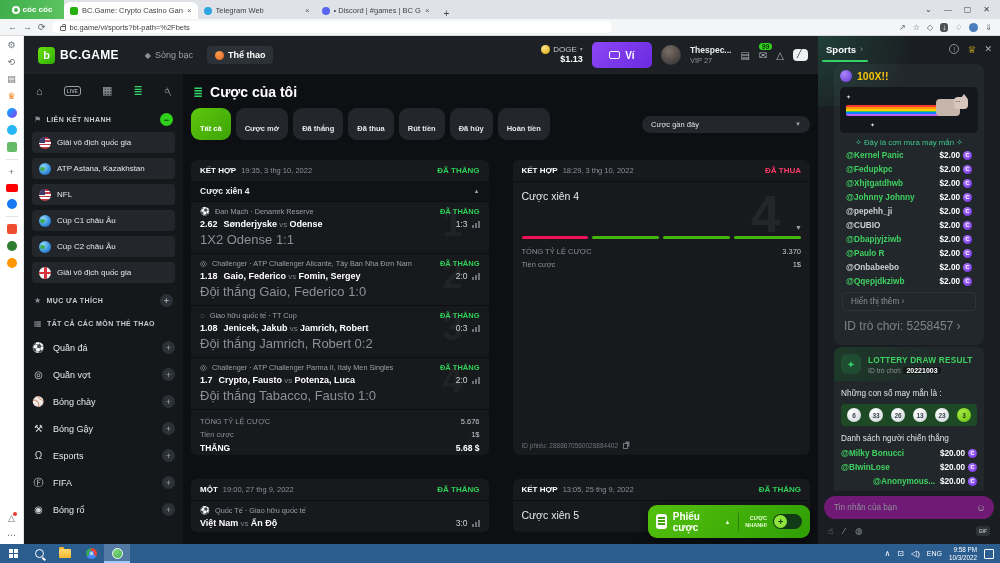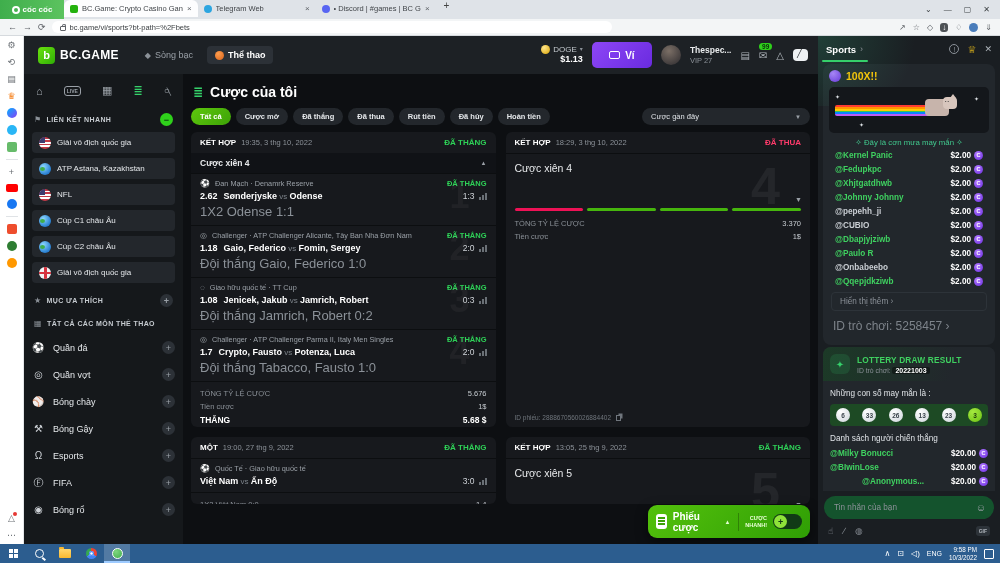--- a/index.html
+++ b/index.html
@@ -1,21 +1,21 @@
 <!DOCTYPE html>
 <html><head>
 <meta charset="utf-8">
 <style>
   html,body{margin:0;padding:0;background:#000;}
   *{box-sizing:border-box;}
   .page{position:relative;width:1000px;height:563px;overflow:hidden;background:#0d0f12;
         font-family:"Liberation Sans","DejaVu Sans",sans-serif;color:#dfe3e7;-webkit-font-smoothing:antialiased;}
   b{font-weight:bold;}
   
-  .tabstrip{position:absolute;left:0;top:0;right:0;height:19px;background:#dfe3e8;display:flex;align-items:flex-start;}
+  .tabstrip{position:absolute;left:0;top:0;right:0;height:19px;background:#dfe3e8;display:flex;align-items:flex-end;}
   .brand{height:19px;width:64px;background:linear-gradient(90deg,#3fae4c,#5cc35f);color:#fff;font-size:8px;font-weight:bold;
          display:flex;align-items:center;justify-content:center;gap:3px;}
   .brand .ring{width:8px;height:8px;border:2px solid #fff;border-radius:50%;}
   .tab{height:17px;display:flex;align-items:center;gap:4px;padding:0 6px;font-size:7.5px;color:#414549;max-width:150px;min-width:118px;}
   .tab.active{background:#fdfdfe;border-radius:6px 6px 0 0;}
   .tab .lbl{white-space:nowrap;overflow:hidden;text-overflow:ellipsis;flex:1;}
   .tab .x{color:#5f6368;font-size:8px;}
   .fav{width:8px;height:8px;border-radius:2px;flex:none;}
   .fav-bc{background:#24b10e;}
   .fav-tg{background:#2ca5e0;border-radius:50%;}
@@ -83,25 +83,25 @@
   .flag-england{background:#f2f4f6;}
   .flag-england::before{content:"";position:absolute;left:0;top:5px;width:12px;height:2.5px;background:#d6333f;}
   .flag-england::after{content:"";position:absolute;left:5px;top:0;width:2.5px;height:12px;background:#d6333f;}
   .sportrow{display:flex;align-items:center;gap:8px;height:27px;font-size:9px;color:#e4e7ea;}
   .sportrow .sg{width:13px;text-align:center;color:#cfd3d8;font-size:10px;}
   
   .main{position:absolute;left:159px;top:38px;right:182px;bottom:0;background:#0d0f12;padding:8px 8px 0;}
   .ptitle{display:flex;align-items:center;gap:7px;font-size:14px;font-weight:bold;color:#fff;padding:2px 2px 8px;}
   .ptitle .tic{color:#35d06a;font-size:12px;}
   .filterrow{display:flex;align-items:center;gap:5px;}
-  .pill{height:17px;border-radius:9px;background:#23272c;border:none;color:#e4e7ea;font-size:7.5px;font-weight:bold;padding:4px 9px;font-family:inherit;}
+  .pill{height:17px;border-radius:9px;background:#23272c;border:none;color:#e4e7ea;font-size:7.5px;font-weight:bold;padding:16px 9px;font-family:inherit;}
   .pill.active{background:linear-gradient(135deg,#5ec70d,#3da307);color:#fff;}
   .sortsel{margin-left:auto;width:168px;height:17px;border-radius:9px;background:#23272c;display:flex;align-items:center;font-size:7.5px;color:#dfe3e7;padding:0 9px;}
   .sortsel .car{margin-left:auto;font-size:6px;color:#9aa0a7;}
-  .cards{display:grid;grid-template-columns:1fr 1fr;grid-template-rows:295px 1fr;gap:10px;margin-top:7px;height:372px;}
+  .cards{display:grid;grid-template-columns:1fr 1fr;grid-template-rows:295px 1fr;gap:24px;margin-top:20px;height:372px;}
   .card{background:#17191d;border-radius:6px;overflow:hidden;position:relative;display:flex;flex-direction:column;}
   .chead{display:flex;align-items:center;gap:5px;padding:6px 9px;font-size:7.5px;}
   .ctype{font-weight:bold;color:#fff;font-size:8px;}
   .ctime{color:#8b9198;}
   .cstatus{margin-left:auto;font-weight:bold;font-size:8px;}
   .won-t{color:#2ed157;}
   .lost-t{color:#ff3b6b;}
   .namebar{background:#101216;padding:5px 9px;font-size:8.5px;font-weight:bold;color:#e8eaec;display:flex;align-items:center;}
   .namebar .car{margin-left:auto;color:#9aa0a7;font-size:6px;}
   .leg{position:relative;border-top:1px solid #0c0e10;padding:5px 9px 6px;}
@@ -149,21 +149,21 @@
   .chat{position:absolute;right:0;top:0;width:182px;bottom:0;background:#1a1e22;display:flex;flex-direction:column;overflow:hidden;}
   .chat::before{content:"";position:absolute;left:0;top:0;width:120px;height:70px;background:radial-gradient(circle at 0 0,rgba(62,213,152,.18),transparent 70%);pointer-events:none;}
   .chathead{height:26px;display:flex;align-items:center;gap:4px;padding:0 8px;position:relative;}
   .chathead .tabname{font-size:9.5px;font-weight:bold;color:#fff;}
   .chathead .arr{color:#8b9198;font-size:9px;}
   .chathead .hicons{margin-left:auto;display:flex;align-items:center;gap:8px;}
   .infoc{width:10px;height:10px;border:1px solid #8b9198;border-radius:50%;color:#8b9198;font-size:7px;display:flex;align-items:center;justify-content:center;}
   .trophy{color:#f5c518;font-size:10px;}
   .closex{color:#aeb4ba;font-size:9px;}
   .greenline{position:absolute;left:4px;bottom:0;width:46px;height:2px;background:#35d06a;border-radius:1px;}
-  .chatscroll{flex:1;overflow:hidden;padding:2px 5px;}
+  .chatscroll{flex:1;overflow:hidden;padding:2px 16px;}
   .raincard{background:#22272c;border-radius:8px;padding:6px;}
   .rainhead{display:flex;align-items:center;gap:5px;}
   .pcoin{width:12px;height:12px;border-radius:50%;background:radial-gradient(circle at 35% 30%,#b27cff,#6a2bdf);}
   .mult{color:#ffc400;font-weight:bold;font-size:10.5px;}
   .rainimg{height:46px;background:#14171b;border-radius:5px;margin-top:5px;position:relative;overflow:hidden;}
   .rainbow{position:absolute;left:6px;top:18px;width:96px;height:11px;border-radius:2px;
            background:linear-gradient(180deg,#ff3b30 0 17%,#ff9500 17% 34%,#ffcc00 34% 51%,#34c759 51% 68%,#0a84ff 68% 85%,#bf5af2 85%);}
   .cat{position:absolute;left:96px;top:12px;width:24px;height:17px;background:#c7b4ab;border-radius:4px;}
   .cat .head{position:absolute;right:-8px;top:-2px;width:14px;height:12px;background:#d8c6bd;border-radius:4px;}
   .cat .head::before{content:"• •";position:absolute;left:2px;top:2px;font-size:4px;color:#333;}
@@ -184,21 +184,21 @@
   .lottitle{font-size:8.3px;font-weight:bold;color:#3fd160;letter-spacing:.2px;}
   .lotid{font-size:6.8px;color:#8b9198;margin-top:2px;}
   .lotid b{color:#fff;background:rgba(0,0,0,.4);padding:0 3px;border-radius:2px;font-size:7px;}
   .lotbody{padding:6px 7px;}
   .lucky{font-size:8.2px;color:#dfe3e7;padding:2px 0 6px;}
   .ballstrip{background:#1d4a24;border-radius:4px;padding:4px 6px;display:flex;justify-content:space-between;}
   .ball{width:14px;height:14px;border-radius:50%;background:radial-gradient(circle at 35% 30%,#fff,#cdd4da);color:#39424a;font-size:6.5px;font-weight:bold;display:flex;align-items:center;justify-content:center;}
   .ball.hot{background:radial-gradient(circle at 35% 30%,#a5e93f,#6cc214);color:#1d3b0a;}
   .winners-title{font-size:8.2px;color:#dfe3e7;padding:8px 0 3px;}
   .seeall{font-size:7.8px;color:#8b9198;padding:4px 6px 7px;}
-  .chatinput{margin:5px 6px 0;height:23px;background:#14532d;border-radius:12px;display:flex;align-items:center;padding:0 8px;}
+  .chatinput{margin:5px 6px 0;height:23px;background:#701a75;border-radius:12px;display:flex;align-items:center;padding:0 8px;}
   .chatinput input{flex:1;background:transparent;border:none;outline:none;color:#dfe3e7;font-size:8.2px;font-family:inherit;}
   .chatinput input::placeholder{color:#8b9198;}
   .smiley{color:#9aa0a7;font-size:10px;}
   .chattools{display:flex;align-items:center;gap:10px;padding:7px 10px 8px;color:#8b9198;font-size:9px;}
   .gifpad{margin-left:auto;background:#2d3339;border-radius:3px;color:#aeb4ba;font-size:5px;font-weight:bold;padding:2px 3px;}
   
   .taskbar{position:absolute;left:0;bottom:0;right:0;height:19px;background:#2c5d8f;display:flex;align-items:center;color:#fff;}
   .tb-item{width:26px;height:19px;display:flex;align-items:center;justify-content:center;}
   .tb-item.active{background:rgba(255,255,255,.18);box-shadow:inset 0 -2px 0 #9ecbff;}
   .winlogo{display:grid;grid-template-columns:4px 4px;grid-template-rows:4px 4px;gap:1px;}

